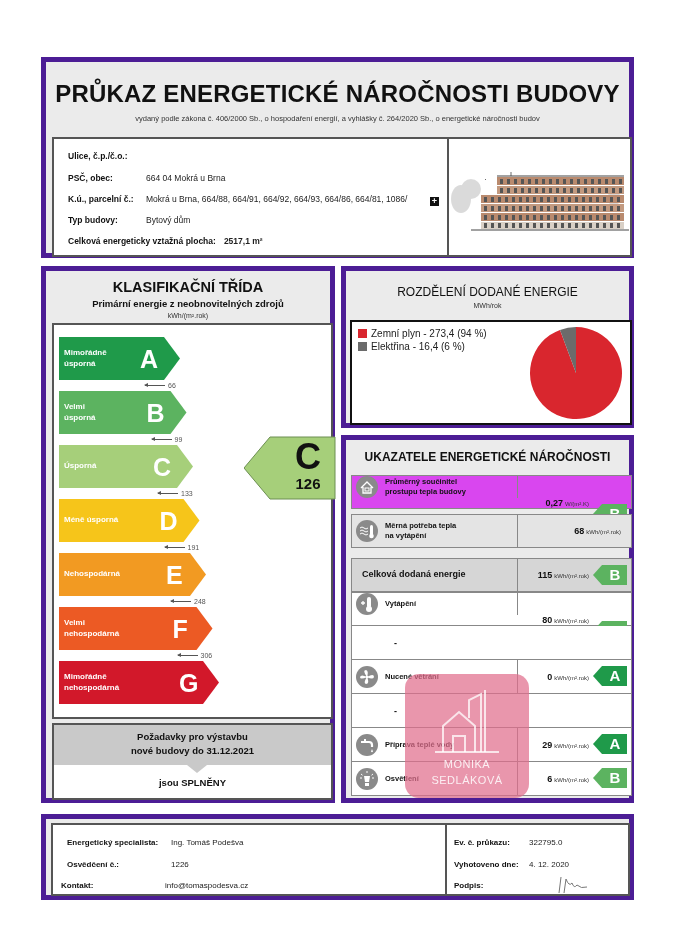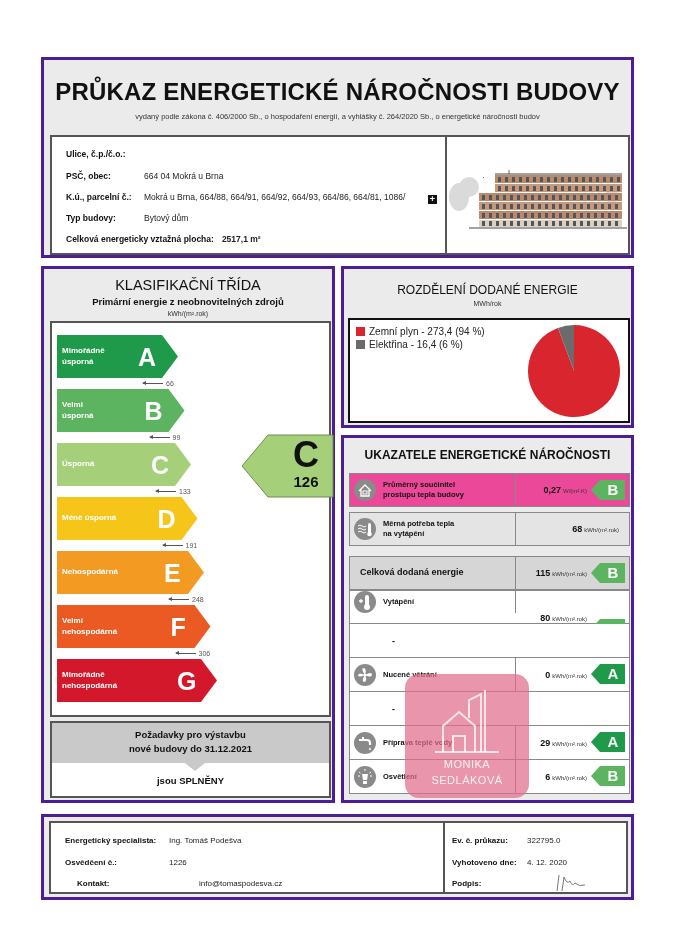--- a/index.html
+++ b/index.html
@@ -1,33 +1,33 @@
 <!DOCTYPE html>
 <html><head>
 <meta charset="utf-8">
 <style>
   * { box-sizing: border-box; margin: 0; padding: 0; }
   html, body { width: 675px; height: 936px; background: #ffffff; font-family: "Liberation Sans", sans-serif; color: #111; overflow: hidden; position: relative; }
   .abs { position: absolute; }
-  .frame { position: absolute; background: #ebebeb; border: 3px solid #4c1d95; }
+  .frame { position: absolute; background: #ebebeb; border: 5px solid #4c1d95; }
   .inner { position: absolute; background: #fff; border: 2px solid #555; }
 
   
   #hdr { left: 41px; top: 57px; width: 593px; height: 201px; }
   #title { left: 0; top: 18px; width: 100%; text-align: center; font-size: 24px; font-weight: bold; letter-spacing: 0.2px; color: #111; }
   #subtitle { left: 0; top: 52px; width: 100%; text-align: center; font-size: 7.5px; color: #333; }
   #info { left: 6px; top: 75px; width: 398px; height: 120px; border-right: none; }
   #bldimg { left: 401px; top: 75px; width: 185px; height: 120px; }
   .info-row { position: absolute; left: 14px; font-size: 8.5px; display: flex; }
   .info-lbl { font-weight: bold; width: 78px; color: #111; }
   .info-val { color: #222; white-space: nowrap; }
 
   
   #cls { left: 41px; top: 266px; width: 294px; height: 537px; }
-  #cls-title { left: 0; top: 8px; width: 100%; text-align: center; font-size: 14.5px; font-weight: normal; }
+  #cls-title { left: 0; top: 8px; width: 100%; text-align: center; font-size: 14.5px; font-weight: bold; }
   #cls-sub { left: 0; top: 27px; width: 100%; text-align: center; font-size: 9.5px; font-weight: bold; }
   #cls-unit { left: 0; top: 41px; width: 100%; text-align: center; font-size: 7px; color: #333; }
   #cls-box { left: 6px; top: 52px; width: 281px; height: 396px; }
   .arrow { position: absolute; left: 5px; height: 43px; display: flex; align-items: center; color: #fff; }
   .arrow svg { position: absolute; left: 0; top: 0; }
   .arrow .albl { position: relative; font-size: 8px; font-weight: bold; line-height: 1.35; padding-left: 5px; width: 90px; }
   .arrow .alet { position: absolute; font-size: 25px; font-weight: bold; top: 8px; }
   .thr { position: absolute; font-size: 7px; color: #555; display: flex; align-items: center; }
   .thr .ln { display: inline-block; width: 20px; height: 1px; background: #555; margin-right: 3px; position: relative; }
   .thr .ln::before { content: ""; position: absolute; left: -1px; top: -2px; border-right: 4px solid #555; border-top: 2.5px solid transparent; border-bottom: 2.5px solid transparent; }
@@ -378,21 +378,21 @@
     <svg id="pie" width="96" height="96" viewBox="0 0 96 96">
         <path d="M48,48 L48,2 A46,46 0 1 1 31.98625281490148,4.877385270698753 Z" fill="#d9262e"></path>
         <path d="M48,48 L31.98625281490148,4.877385270698753 A46,46 0 0 1 47.99999999999999,2 Z" fill="#6b6b6b"></path>
       </svg>
   </div>
 </div>
 
 <div class="frame" id="ind">
   <div class="abs" id="ind-title">UKAZATELE ENERGETICKÉ NÁROČNOSTI</div>
   <div id="ind-rows">
-      <div class="irow" style="top: 35px; height: 34px; background: #ec4899;">
+      <div class="irow" style="top: 35px; height: 34px; background: #d946ef; flex-direction: column;">
         <div class="c1">
           <div class="ico">
             <svg width="22" height="22" viewBox="0 0 22 22">
               <path d="M5,12 L11,6 L17,12 M7,11 L7,17 L15,17 L15,11" fill="none" stroke="#fff" stroke-width="1.3"></path>
               <rect x="9" y="12" width="4" height="3" fill="none" stroke="#fff" stroke-width="1"></rect>
             </svg>
           </div>
           <div class="ilbl">
             <div>Průměrný součinitel</div>
             <div>prostupu tepla budovy</div>
@@ -549,21 +549,21 @@
 <div class="frame" id="ftr">
   <div class="inner" id="ftr-l">
     <div class="frow" style="left:14px; top:13px;">
       <span class="flbl" style="width:104px;">Energetický specialista:</span>
       <span class="fval">Ing. Tomáš Podešva</span>
     </div>
     <div class="frow" style="left:14px; top:35px;">
       <span class="flbl" style="width:104px;">Osvědčení č.:</span>
       <span class="fval">1226</span>
     </div>
-    <div class="frow" style="left:26px; top:56px;gap:18px;">
+    <div class="frow" style="left:8px; top:56px;">
       <span class="flbl" style="width:104px;">Kontakt:</span>
       <span class="fval">info@tomaspodesva.cz</span>
     </div>
   </div>
   <div class="inner" id="ftr-r">
     <div class="frow" style="left:7px; top:13px;">
       <span class="flbl" style="width:75px;">Ev. č. průkazu:</span>
       <span class="fval">322795.0</span>
     </div>
     <div class="frow" style="left:7px; top:35px;">

